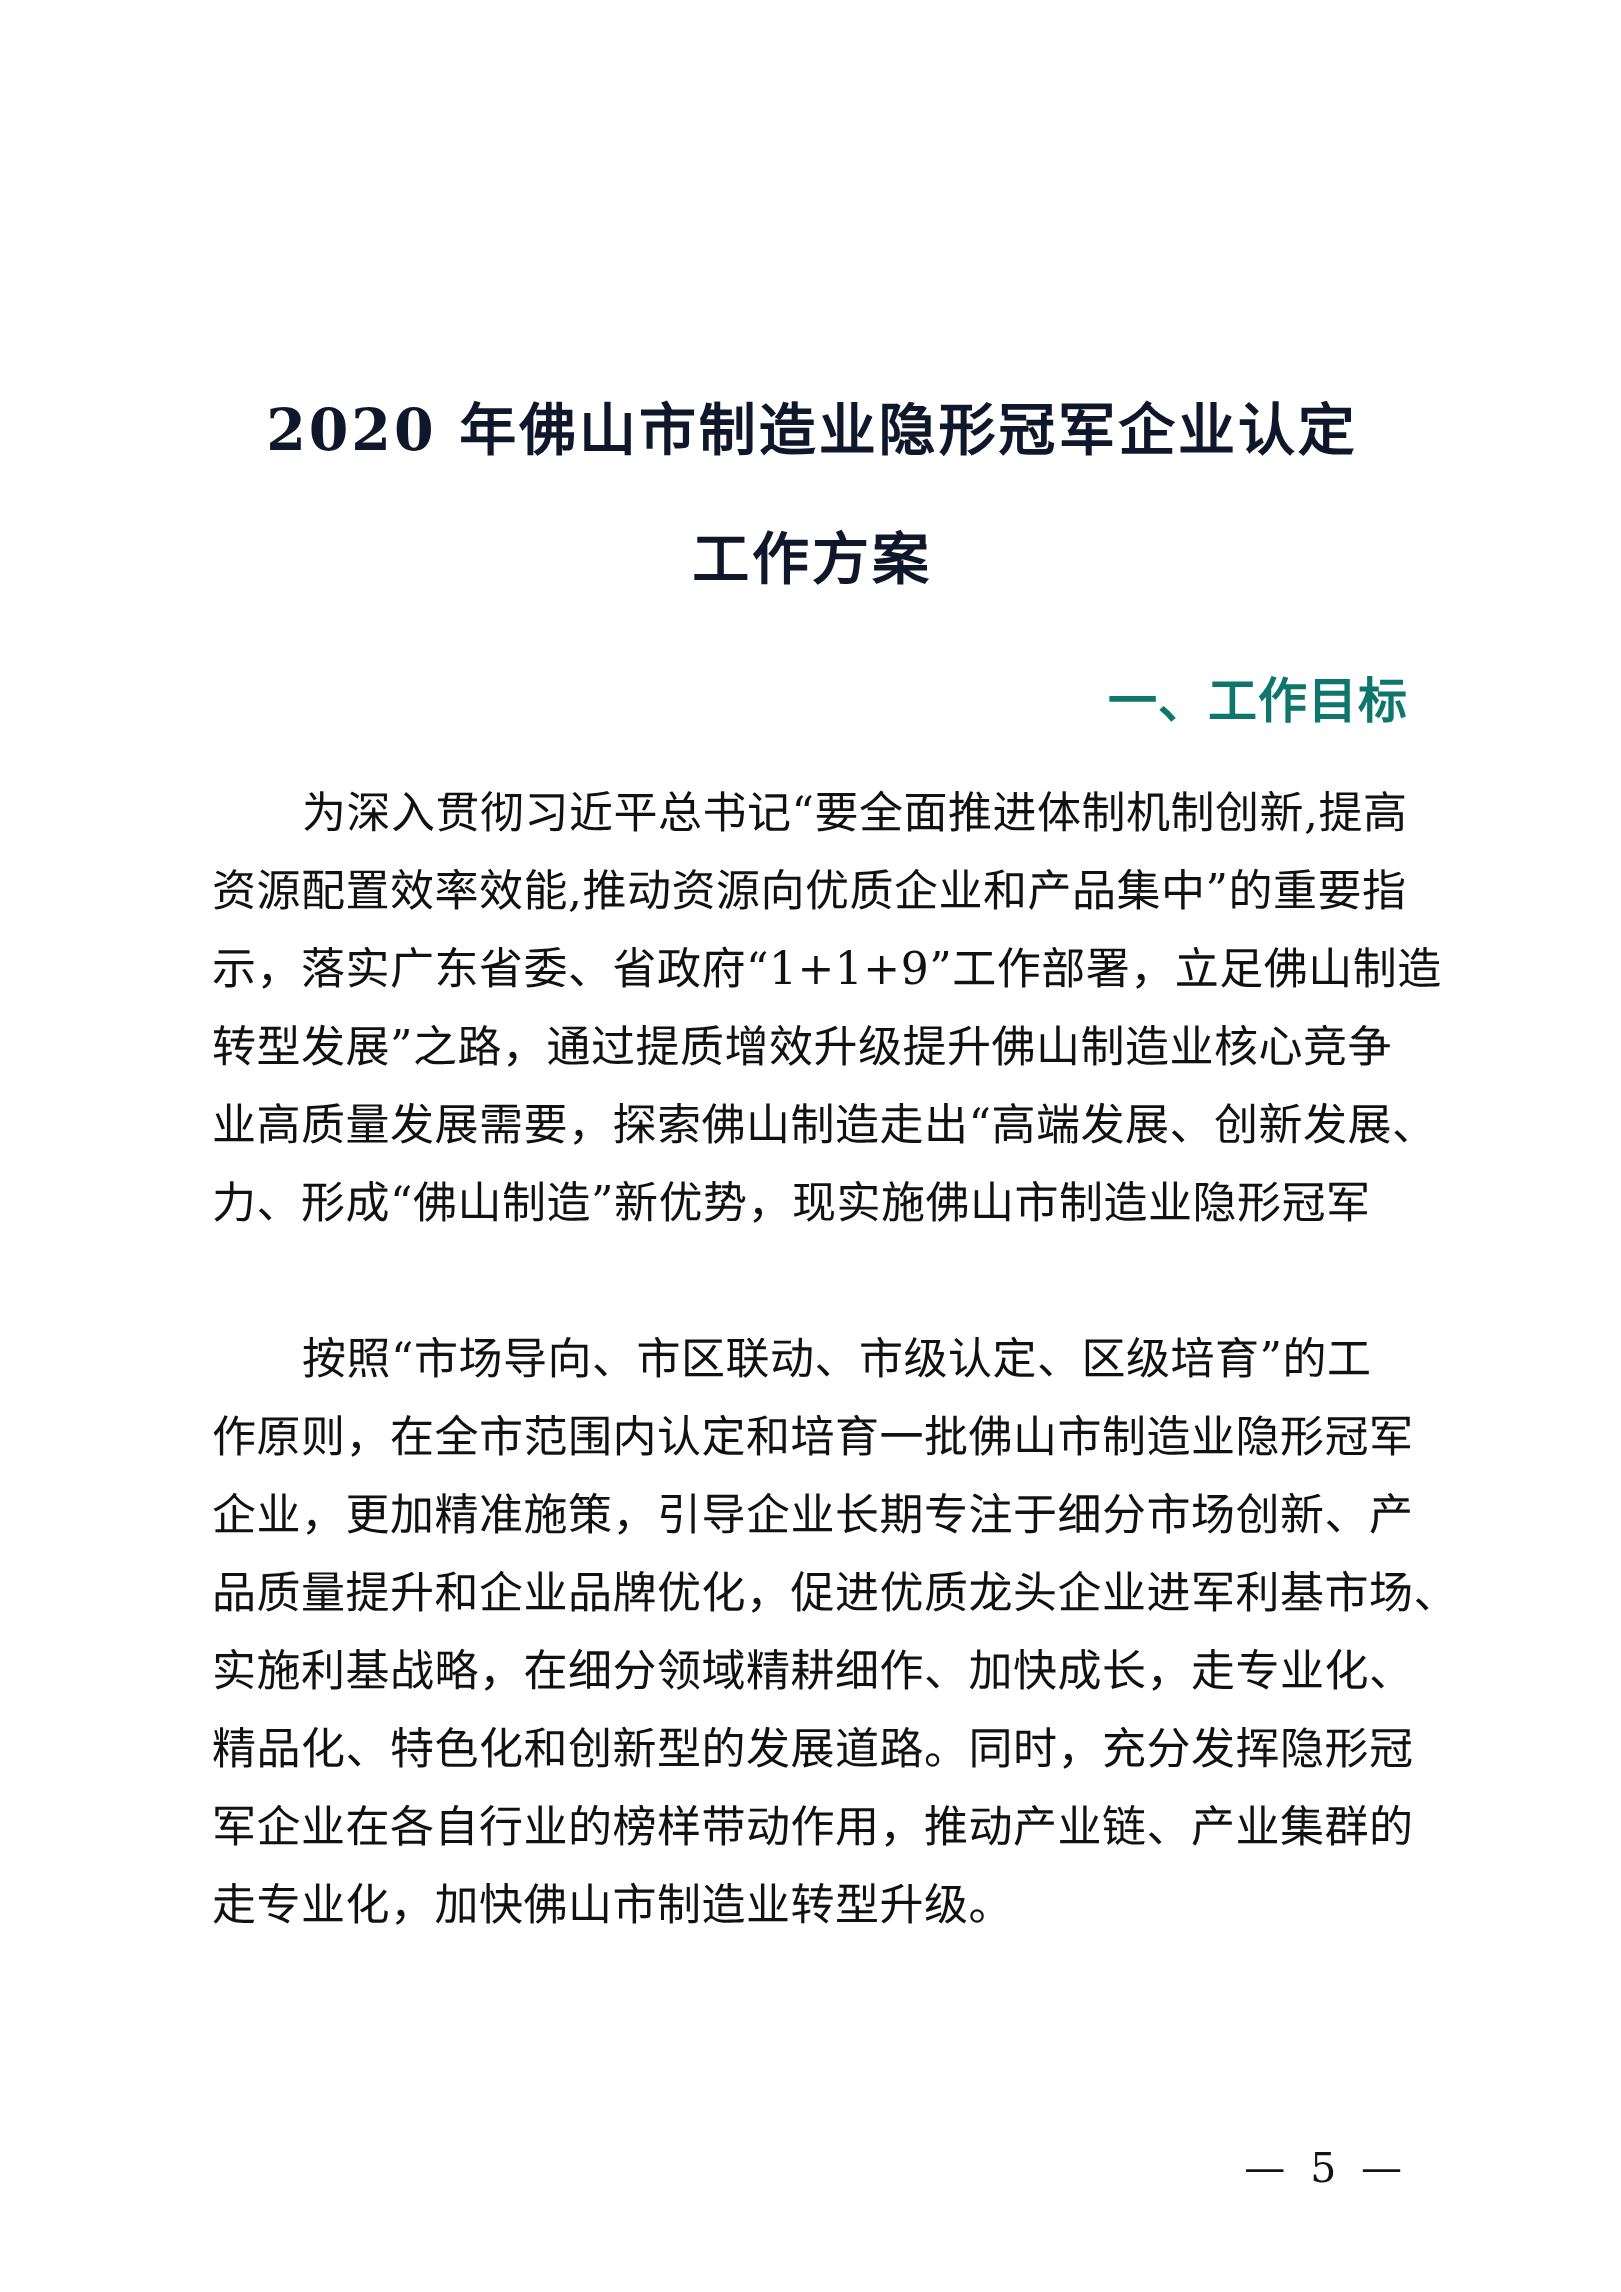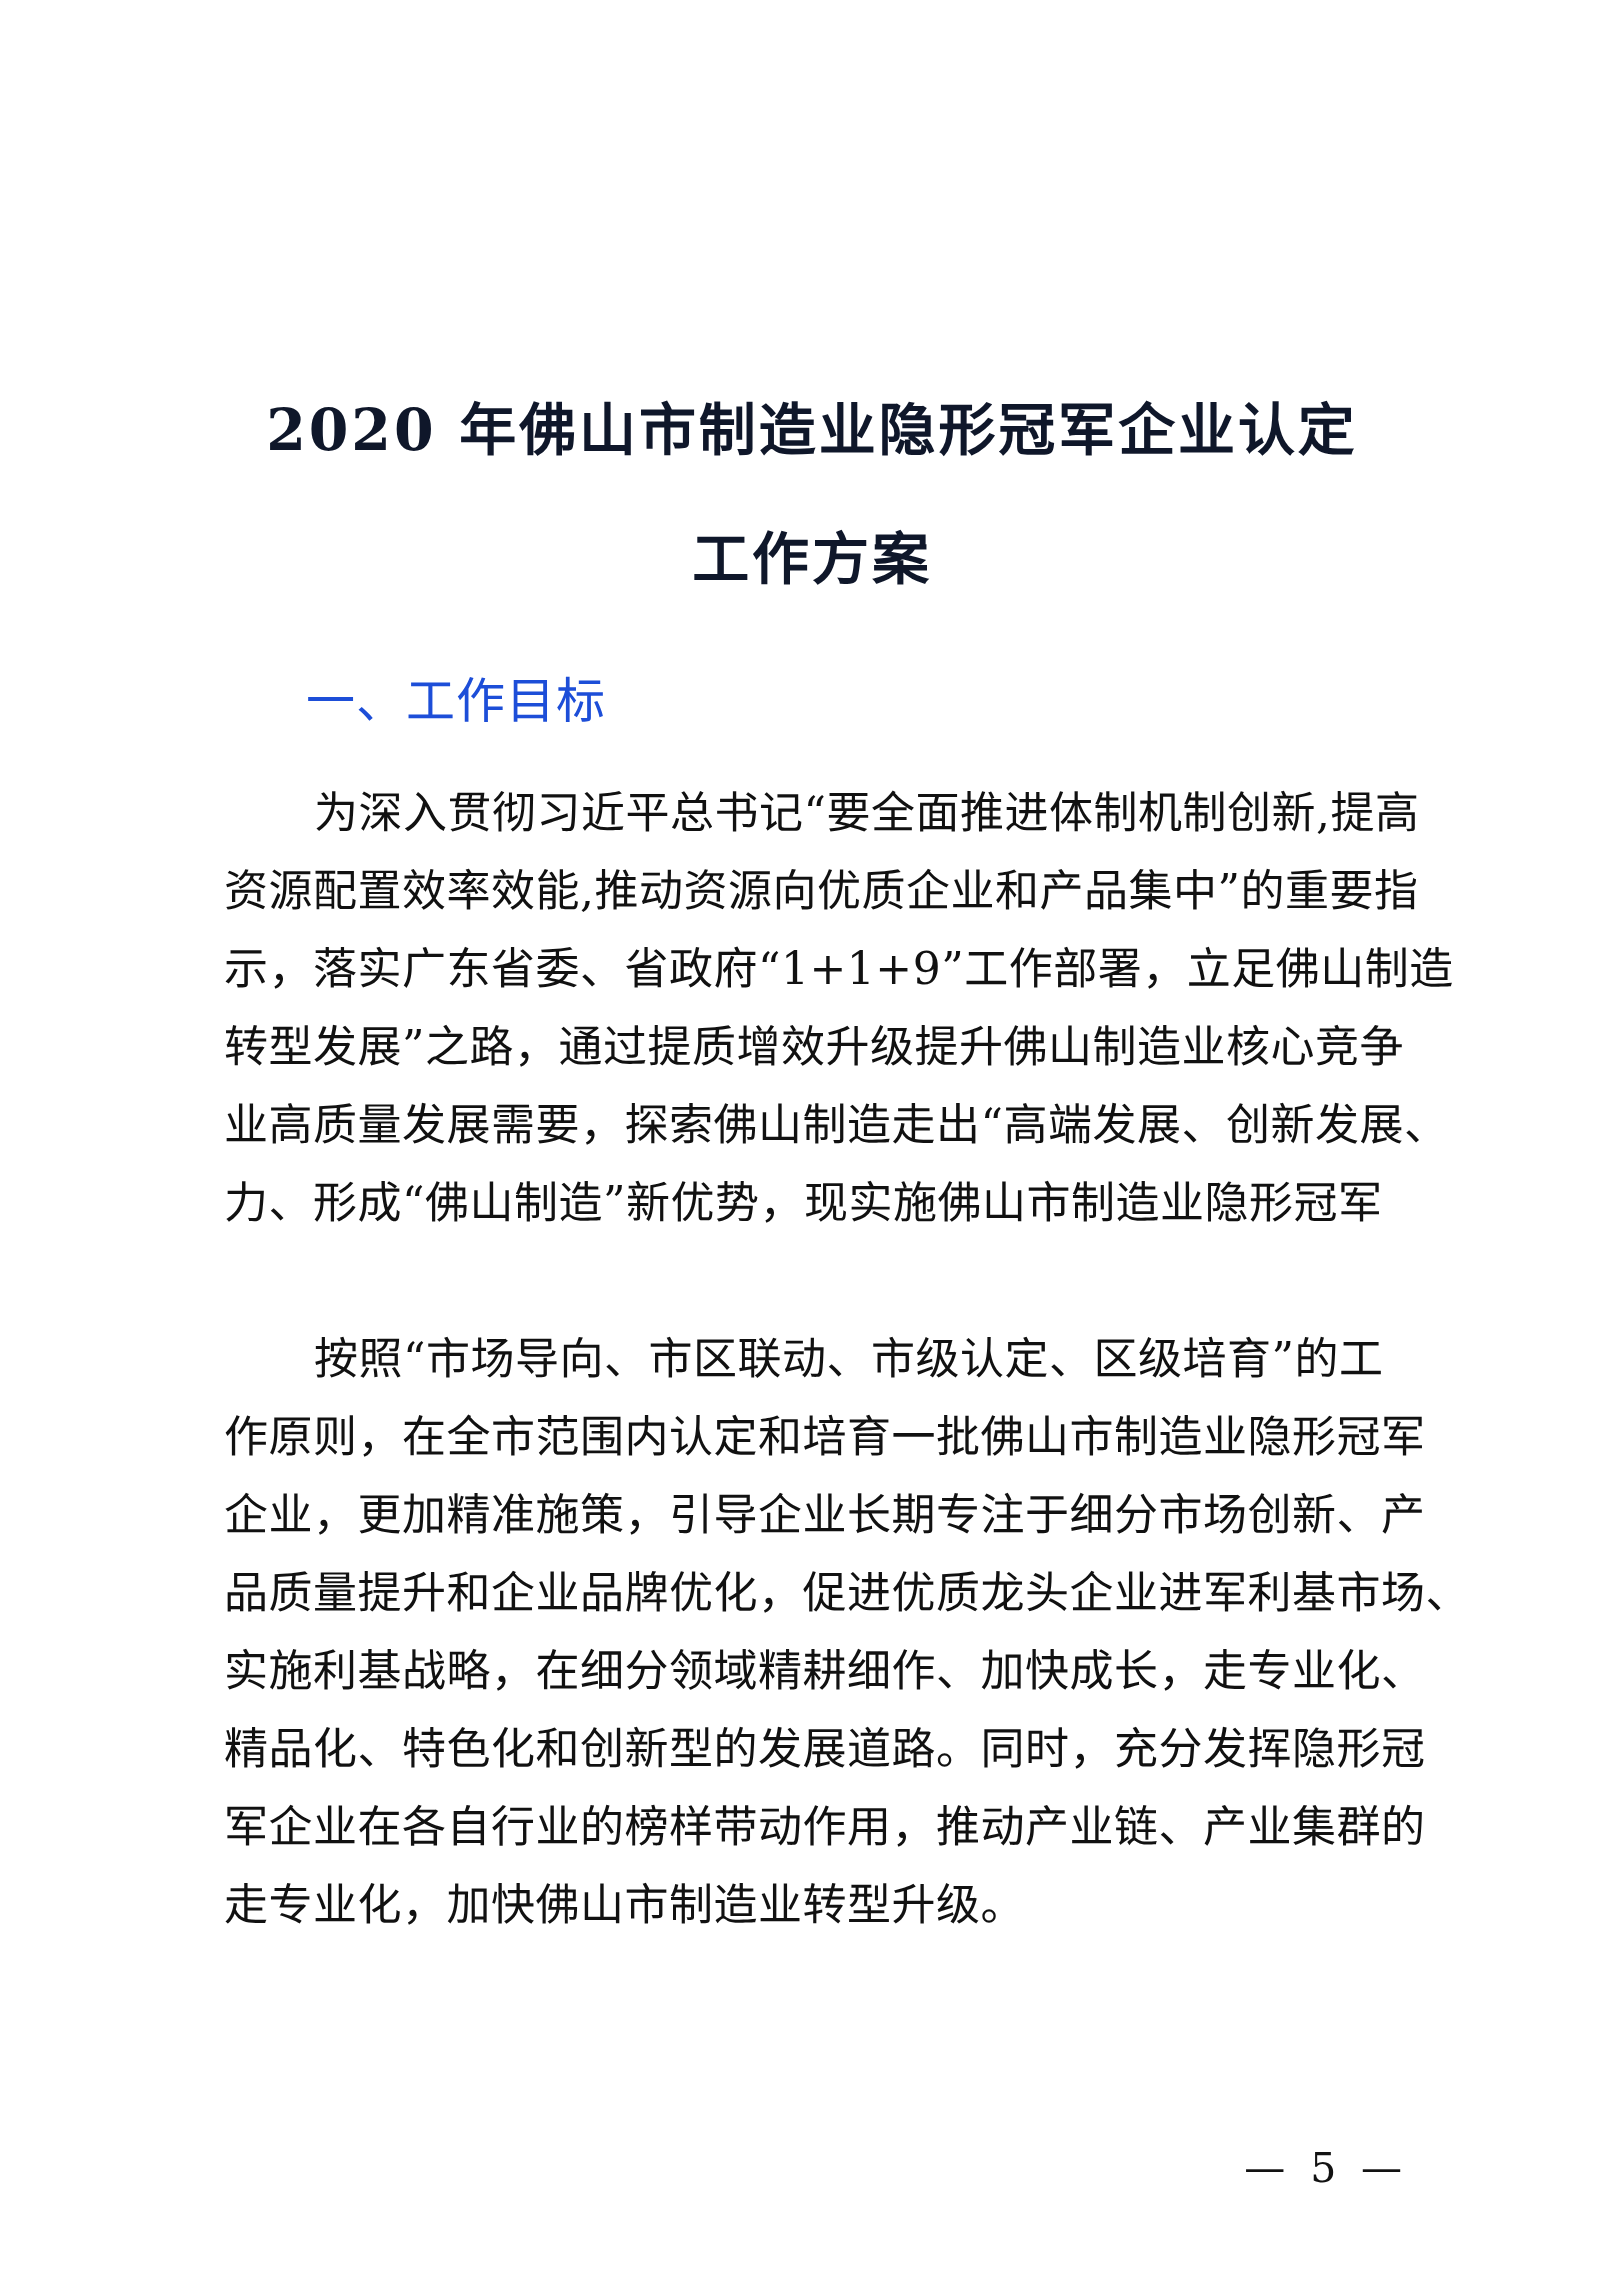--- a/index.html
+++ b/index.html
@@ -44,33 +44,34 @@
     margin-top: 49px;
   }
 
   
   .section-heading {
     position: absolute;
     left: 216px;
     top: 663px;
     width: 1192px;
     font-family: "DejaVu Sans", "Liberation Sans", sans-serif;
-    font-weight: 400;
+    font-weight: 700;
     font-size: 49px;
     line-height: 78px;
     letter-spacing: 1px;
     text-indent: 90px;
-    color: #1d4ed8;
+    color: #0f766e;
     white-space: nowrap;
+    text-align: right;
   }
 
   
   .body-block {
     position: absolute;
-    left: 224px;
+    left: 212px;
     top: 774px;
     width: 1196px;
   }
 
   .para {
     font-family: "DejaVu Serif", "Liberation Serif", serif;
     font-size: 44px;
     line-height: 78px;
     letter-spacing: 0.5px;
     color: #111111;

